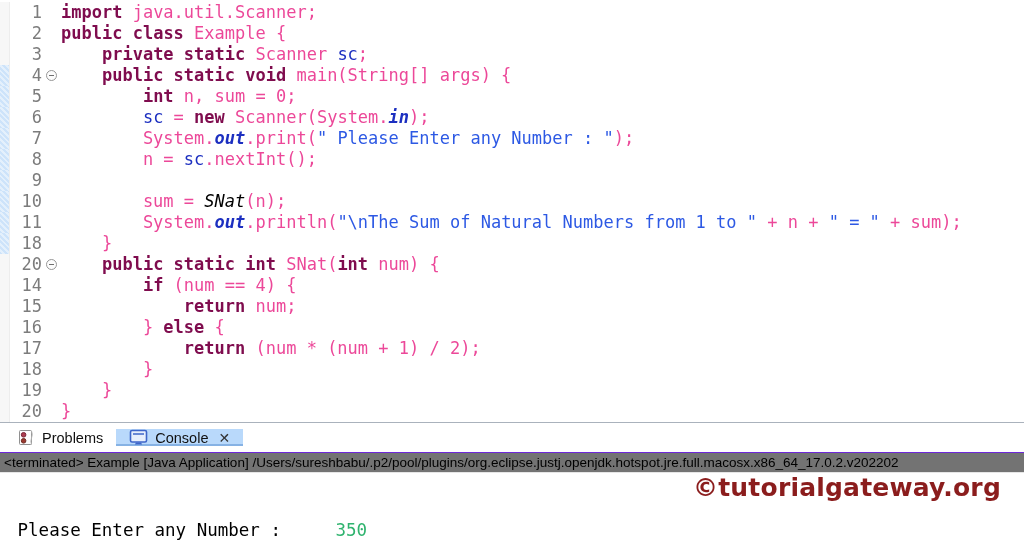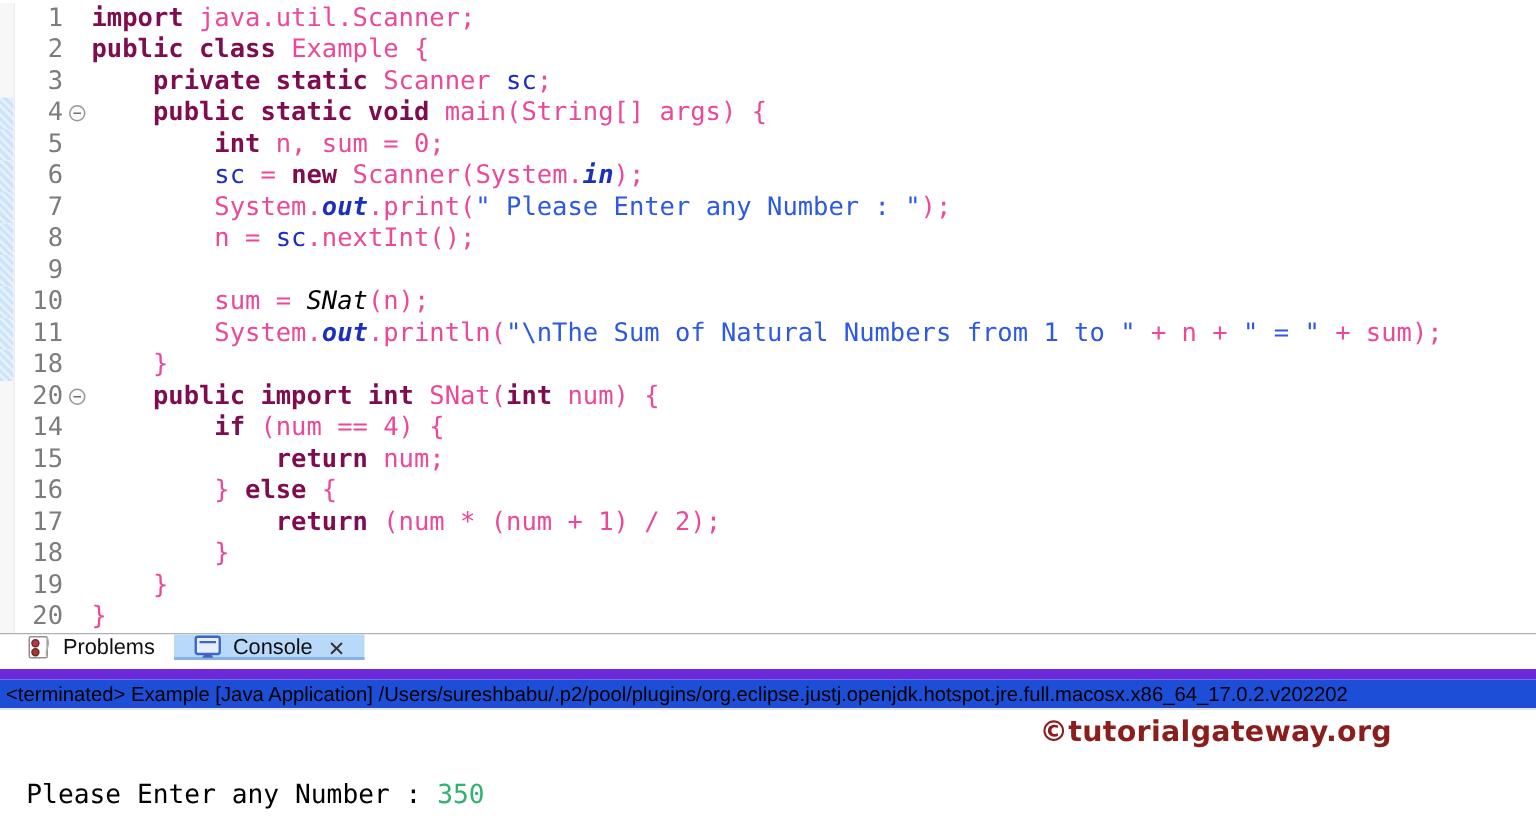--- a/index.html
+++ b/index.html
@@ -22,59 +22,59 @@
                      height:1px; background:#6e6e6e; }
   .codetext { flex:1; padding-left:1px; color:#000; }
   .k  { color:var(--kw); font-weight:bold; }
   .s  { color:var(--str); }
   .f  { color:var(--fld); }
   .fb { color:var(--fld); font-style:italic; font-weight:bold;margin-top:28px; }
   .m  { color:#000; font-style:italic; }
   .p  { color:#ec4899; }
 
   
-  .tabbar { height:30px; background:#fff; display:flex; align-items:flex-start;
-            padding-left:4px; border-bottom:7px solid #6d28d9; }
+  .tabbar { height:30px; background:#fff; display:flex; align-items:center;
+            padding-left:4px; border-bottom:1px solid #6d28d9; }
   .tab { display:flex; align-items:center; gap:7px; padding:0 13px;
          font-size:14.5px; color:#101010; cursor:default; }
   .tab.active { background:var(--tabblue); box-shadow:inset 0 -2px 0 #86b2e4; }
   .tab .close { font-size:14px; color:#333; margin-left:3px; }
 
   
-  .status { height:20px; background:#1d4ed8; border-bottom:1px solid #e6e6e6;
+  .status { height:20px; background:#737373; border-bottom:1px solid #e6e6e6;
             font-size:13.5px; color:#000; padding:2px 0 0 4px;
             white-space:nowrap; overflow:hidden; }
 
   
   .console { position:relative; height:70px; background:#fff;
              font-family:"DejaVu Sans Mono", monospace; font-size:17.5px;
              line-height:20.5px; padding:6px 0 0 7px; white-space:pre; color:#000; }
-  .input { color:var(--ingreen); }
+  .input { color:var(--ingreen);margin-left:44px; }
   .watermark { position:absolute; top:5px; left:693px;
                font-family:"DejaVu Sans", sans-serif; font-weight:bold;
-               font-size:19px; color:var(--wm); letter-spacing:0.2px; }
+               font-size:25px; color:var(--wm); letter-spacing:0.2px; }
 </style>
 </head>
 <body>
 
 <div class="editor">
   <div id="code-area">
       <div class="line-row"><div class="diffbar"></div><div class="lnum">1</div><div class="fold"></div><div class="codetext"><span class="k">import</span><span class="p"> java.util.Scanner;</span></div></div>
       <div class="line-row"><div class="diffbar"></div><div class="lnum">2</div><div class="fold"></div><div class="codetext"><span class="k">public</span><span class="p"> </span><span class="k">class</span><span class="p"> Example {</span></div></div>
       <div class="line-row"><div class="diffbar"></div><div class="lnum">3</div><div class="fold"></div><div class="codetext"><span class="p">    </span><span class="k">private static</span><span class="p"> Scanner </span><span class="f">sc</span><span class="p">;</span></div></div>
       <div class="line-row"><div class="diffbar diff"></div><div class="lnum">4</div><div class="fold"><span class="foldicon"></span></div><div class="codetext"><span class="p">    </span><span class="k">public static void</span><span class="p"> main(String[] args) {</span></div></div>
       <div class="line-row"><div class="diffbar diff"></div><div class="lnum">5</div><div class="fold"></div><div class="codetext"><span class="p">        </span><span class="k">int</span><span class="p"> n, sum = 0;</span></div></div>
       <div class="line-row"><div class="diffbar diff"></div><div class="lnum">6</div><div class="fold"></div><div class="codetext"><span class="p">        </span><span class="f">sc</span><span class="p"> = </span><span class="k">new</span><span class="p"> Scanner(System.</span><span class="fb">in</span><span class="p">);</span></div></div>
       <div class="line-row"><div class="diffbar diff"></div><div class="lnum">7</div><div class="fold"></div><div class="codetext"><span class="p">        System.</span><span class="fb">out</span><span class="p">.print(</span><span class="s">" Please Enter any Number : "</span><span class="p">);</span></div></div>
       <div class="line-row"><div class="diffbar diff"></div><div class="lnum">8</div><div class="fold"></div><div class="codetext"><span class="p">        n = </span><span class="f">sc</span><span class="p">.nextInt();</span></div></div>
       <div class="line-row"><div class="diffbar diff"></div><div class="lnum">9</div><div class="fold"></div><div class="codetext"></div></div>
       <div class="line-row"><div class="diffbar diff"></div><div class="lnum">10</div><div class="fold"></div><div class="codetext"><span class="p">        sum = </span><span class="m">SNat</span><span class="p">(n);</span></div></div>
       <div class="line-row"><div class="diffbar diff"></div><div class="lnum">11</div><div class="fold"></div><div class="codetext"><span class="p">        System.</span><span class="fb">out</span><span class="p">.println(</span><span class="s">"\nThe Sum of Natural Numbers from 1 to "</span><span class="p"> + n + </span><span class="s">" = "</span><span class="p"> + sum);</span></div></div>
       <div class="line-row"><div class="diffbar diff"></div><div class="lnum">18</div><div class="fold"></div><div class="codetext"><span class="p">    }</span></div></div>
-      <div class="line-row"><div class="diffbar"></div><div class="lnum">20</div><div class="fold"><span class="foldicon"></span></div><div class="codetext"><span class="p">    </span><span class="k">public import int</span><span class="p"> SNat(</span><span class="k">int</span><span class="p"> num) {</span></div></div>
+      <div class="line-row"><div class="diffbar"></div><div class="lnum">20</div><div class="fold"><span class="foldicon"></span></div><div class="codetext"><span class="p">    </span><span class="k">public static int</span><span class="p"> SNat(</span><span class="k">int</span><span class="p"> num) {</span></div></div>
       <div class="line-row"><div class="diffbar"></div><div class="lnum">14</div><div class="fold"></div><div class="codetext"><span class="p">        </span><span class="k">if</span><span class="p"> (num == 4) {</span></div></div>
       <div class="line-row"><div class="diffbar"></div><div class="lnum">15</div><div class="fold"></div><div class="codetext"><span class="p">            </span><span class="k">return</span><span class="p"> num;</span></div></div>
       <div class="line-row"><div class="diffbar"></div><div class="lnum">16</div><div class="fold"></div><div class="codetext"><span class="p">        } </span><span class="k">else</span><span class="p"> {</span></div></div>
       <div class="line-row"><div class="diffbar"></div><div class="lnum">17</div><div class="fold"></div><div class="codetext"><span class="p">            </span><span class="k">return</span><span class="p"> (num * (num + 1) / 2);</span></div></div>
       <div class="line-row"><div class="diffbar"></div><div class="lnum">18</div><div class="fold"></div><div class="codetext"><span class="p">        }</span></div></div>
       <div class="line-row"><div class="diffbar"></div><div class="lnum">19</div><div class="fold"></div><div class="codetext"><span class="p">    }</span></div></div>
       <div class="line-row"><div class="diffbar"></div><div class="lnum">20</div><div class="fold"></div><div class="codetext"><span class="p">}</span></div></div>
     </div>
 </div>
 

